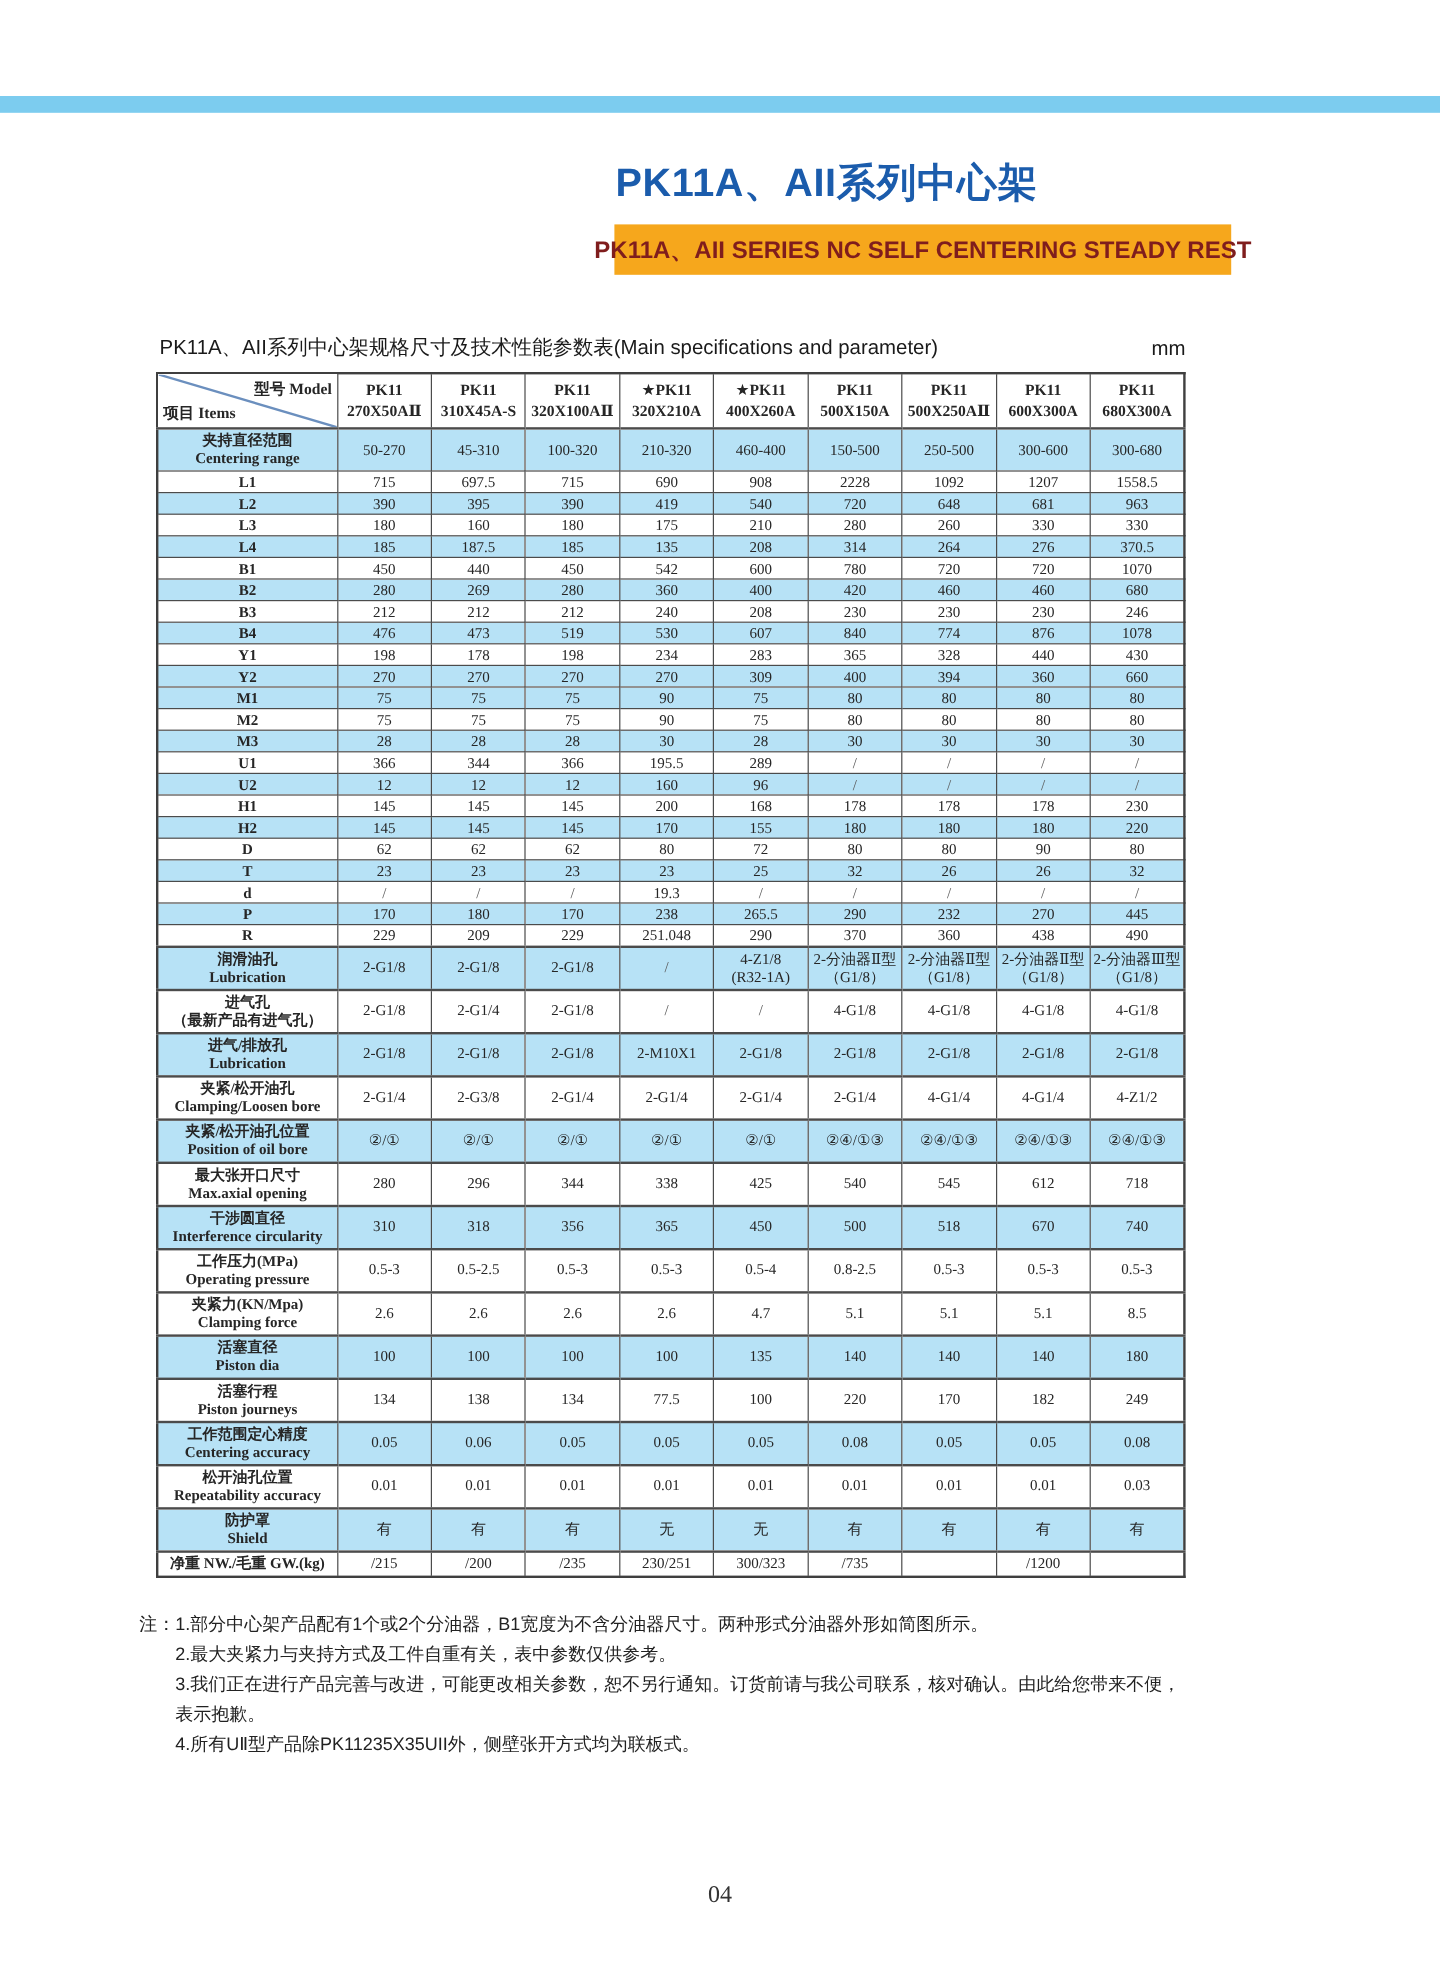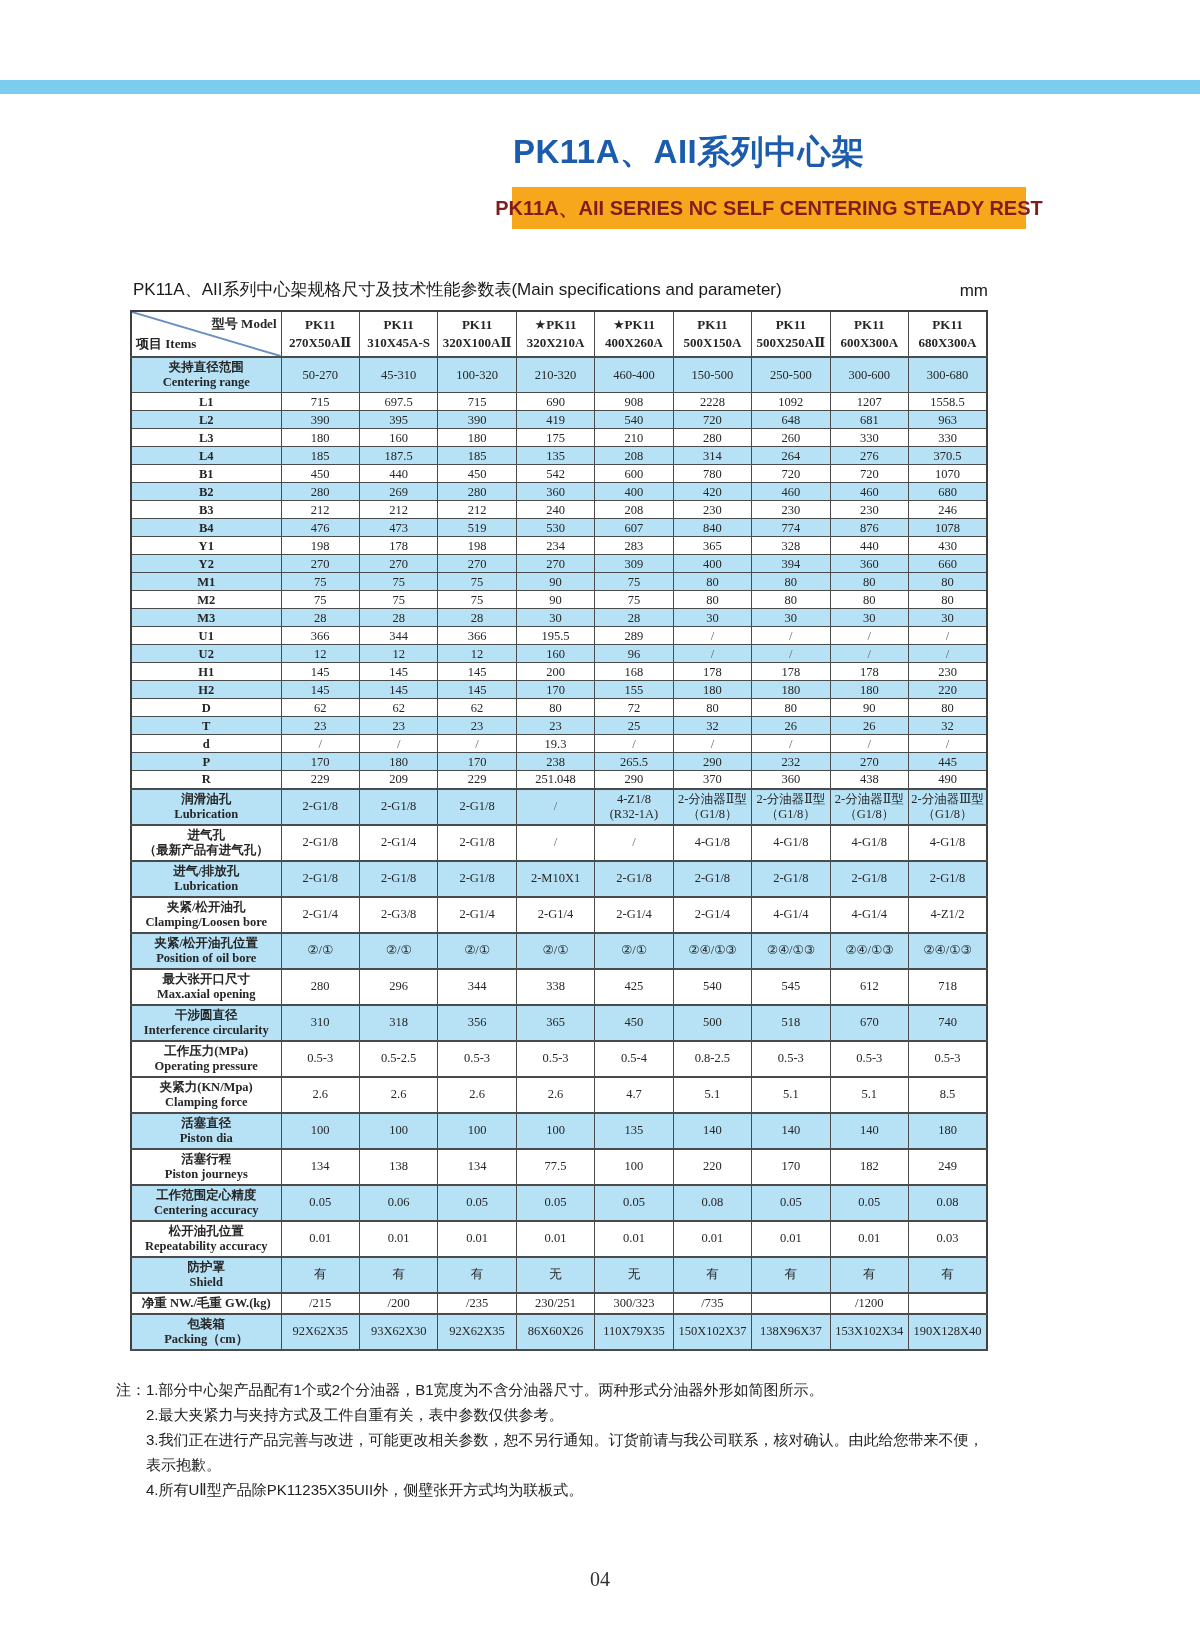--- a/index.html
+++ b/index.html
@@ -642,32 +642,20 @@
             <td>/215</td>
             <td>/200</td>
             <td>/235</td>
             <td>230/251</td>
             <td>300/323</td>
             <td>/735</td>
             <td></td>
             <td>/1200</td>
             <td></td>
           </tr>
-          <tr class="shaded tall last">
-            <td class="row-label"><div>包装箱</div><div class="lbl2">Packing（cm）</div></td>
-            <td>92X62X35</td>
-            <td>93X62X30</td>
-            <td>92X62X35</td>
-            <td>86X60X26</td>
-            <td>110X79X35</td>
-            <td>150X102X37</td>
-            <td>138X96X37</td>
-            <td>153X102X34</td>
-            <td>190X128X40</td>
-          </tr>
         </tbody>
     </table>
 
     <div class="notes">
       <div class="notes-label">注：</div>
       <div class="notes-lines">
         <div>1.部分中心架产品配有1个或2个分油器，B1宽度为不含分油器尺寸。两种形式分油器外形如简图所示。</div>
         <div>2.最大夹紧力与夹持方式及工件自重有关，表中参数仅供参考。</div>
         <div>3.我们正在进行产品完善与改进，可能更改相关参数，恕不另行通知。订货前请与我公司联系，核对确认。由此给您带来不便，表示抱歉。</div>
         <div>4.所有UⅡ型产品除PK11235X35UII外，侧壁张开方式均为联板式。</div>

